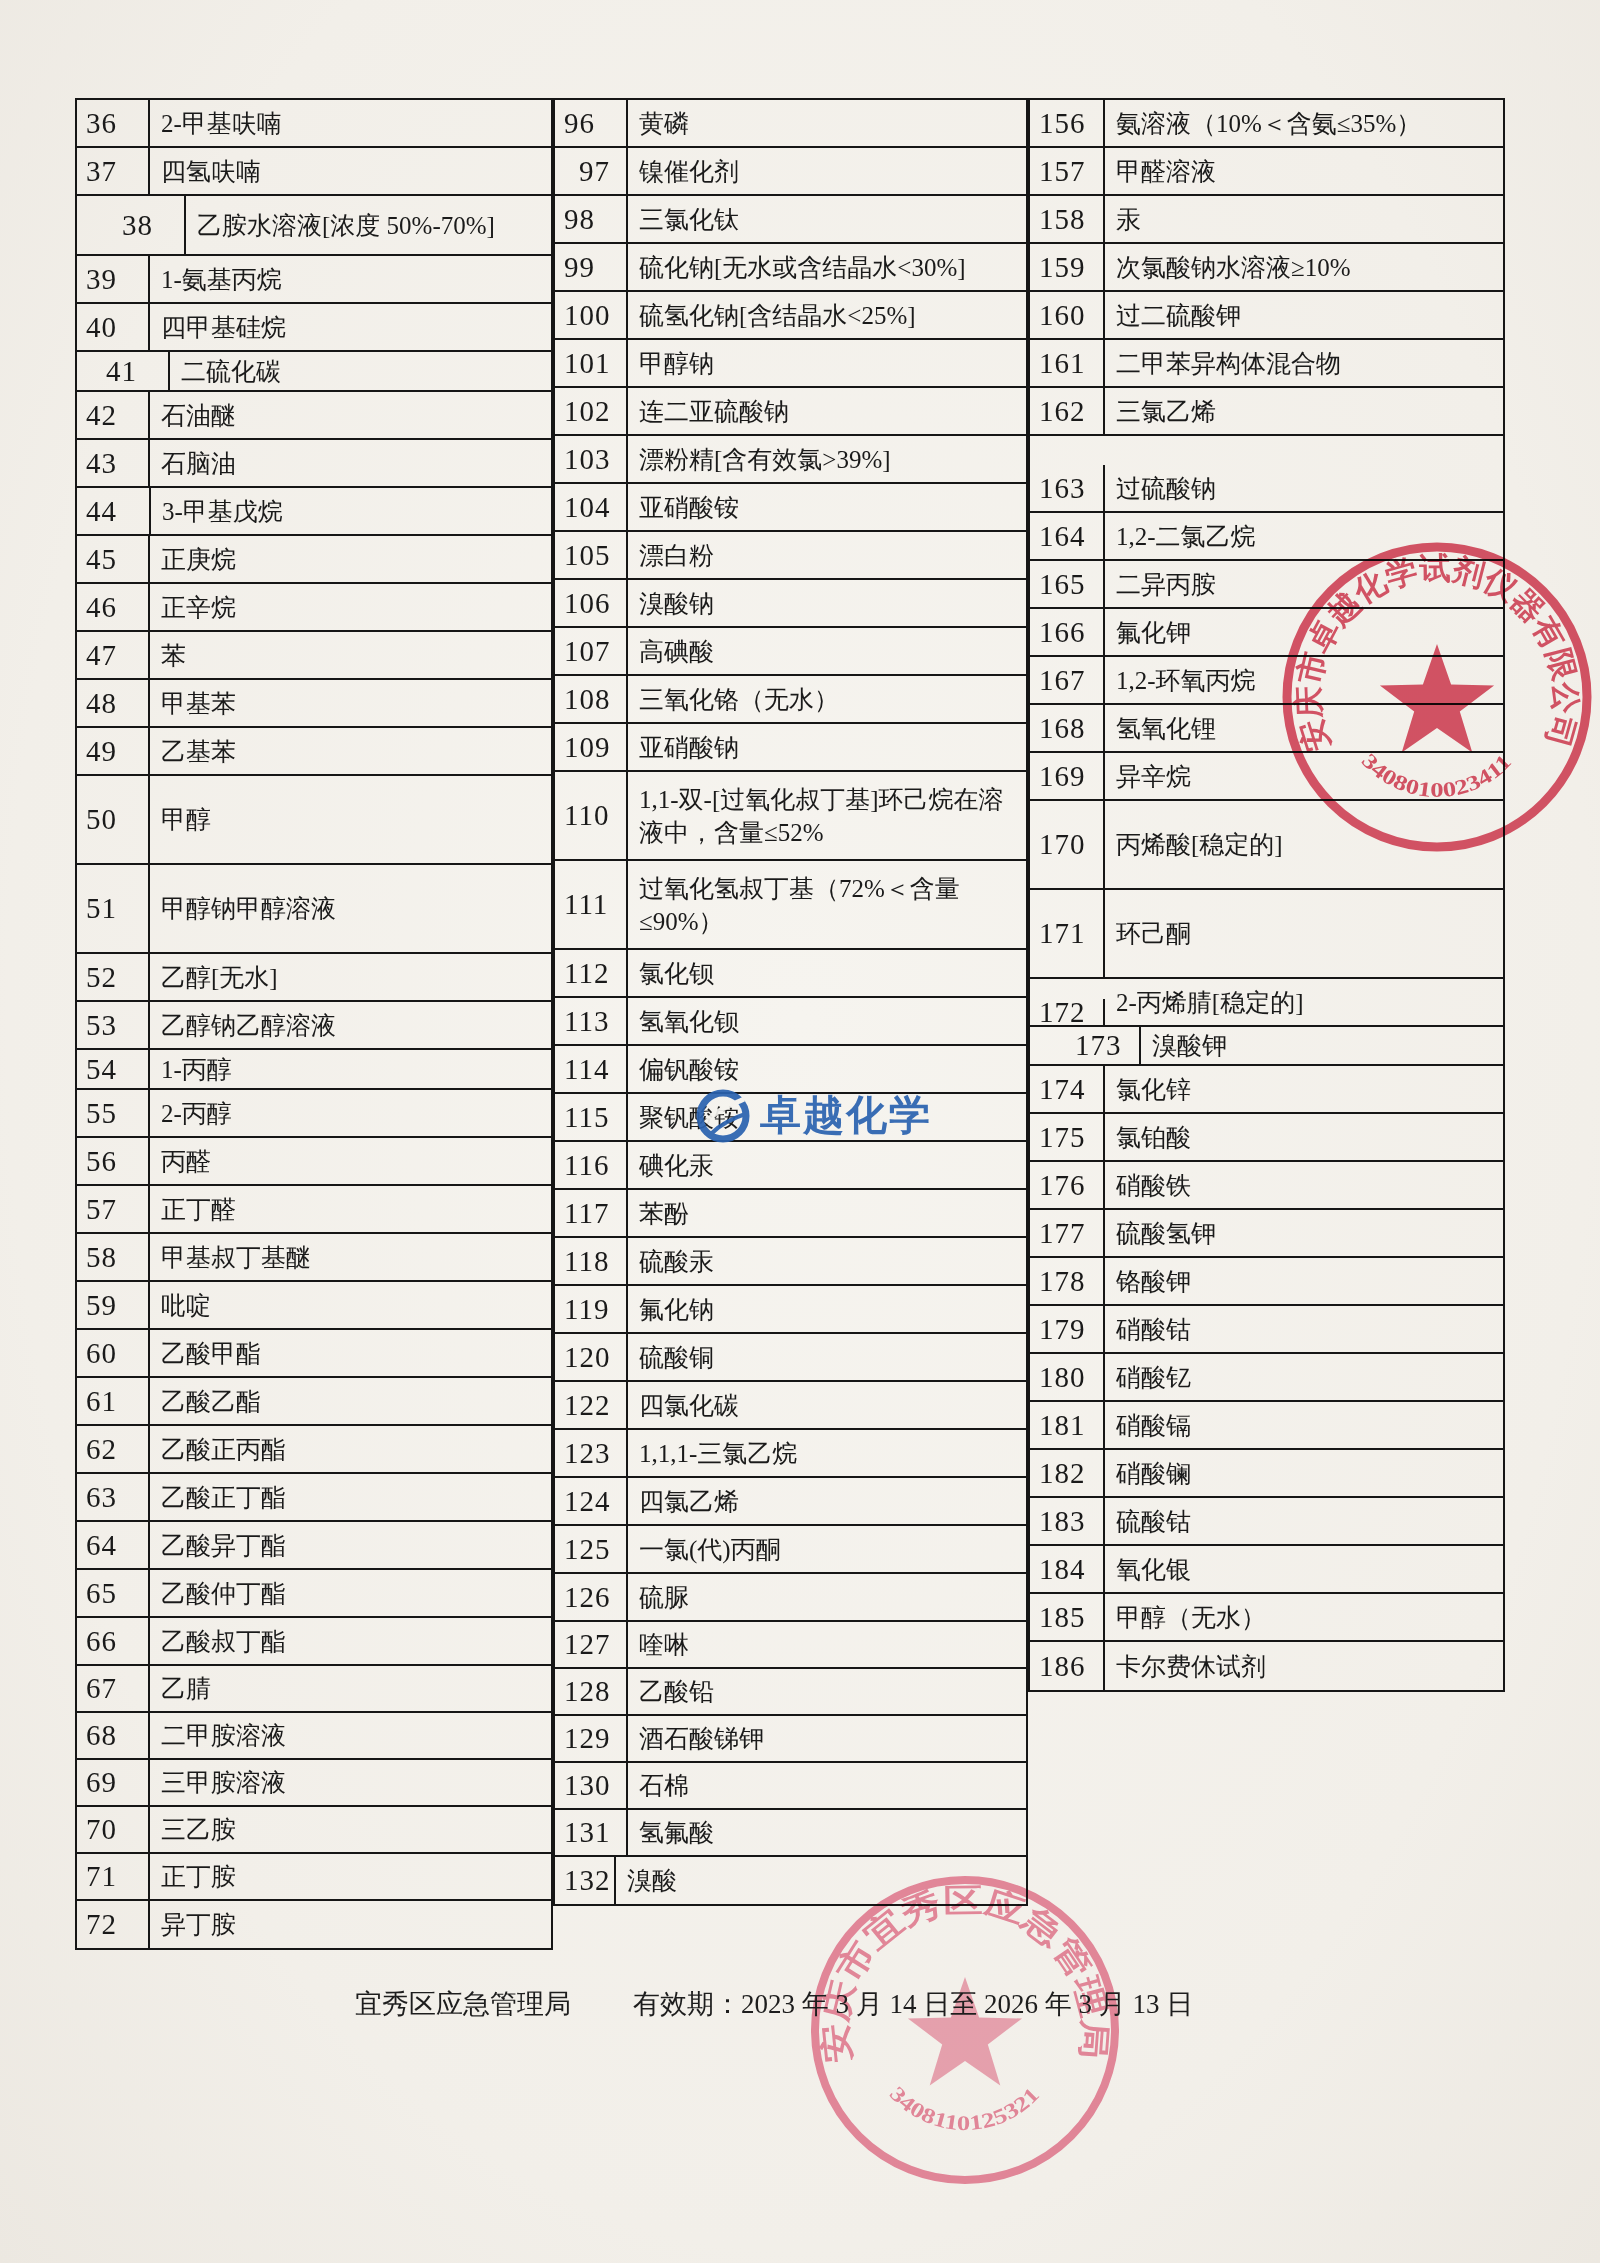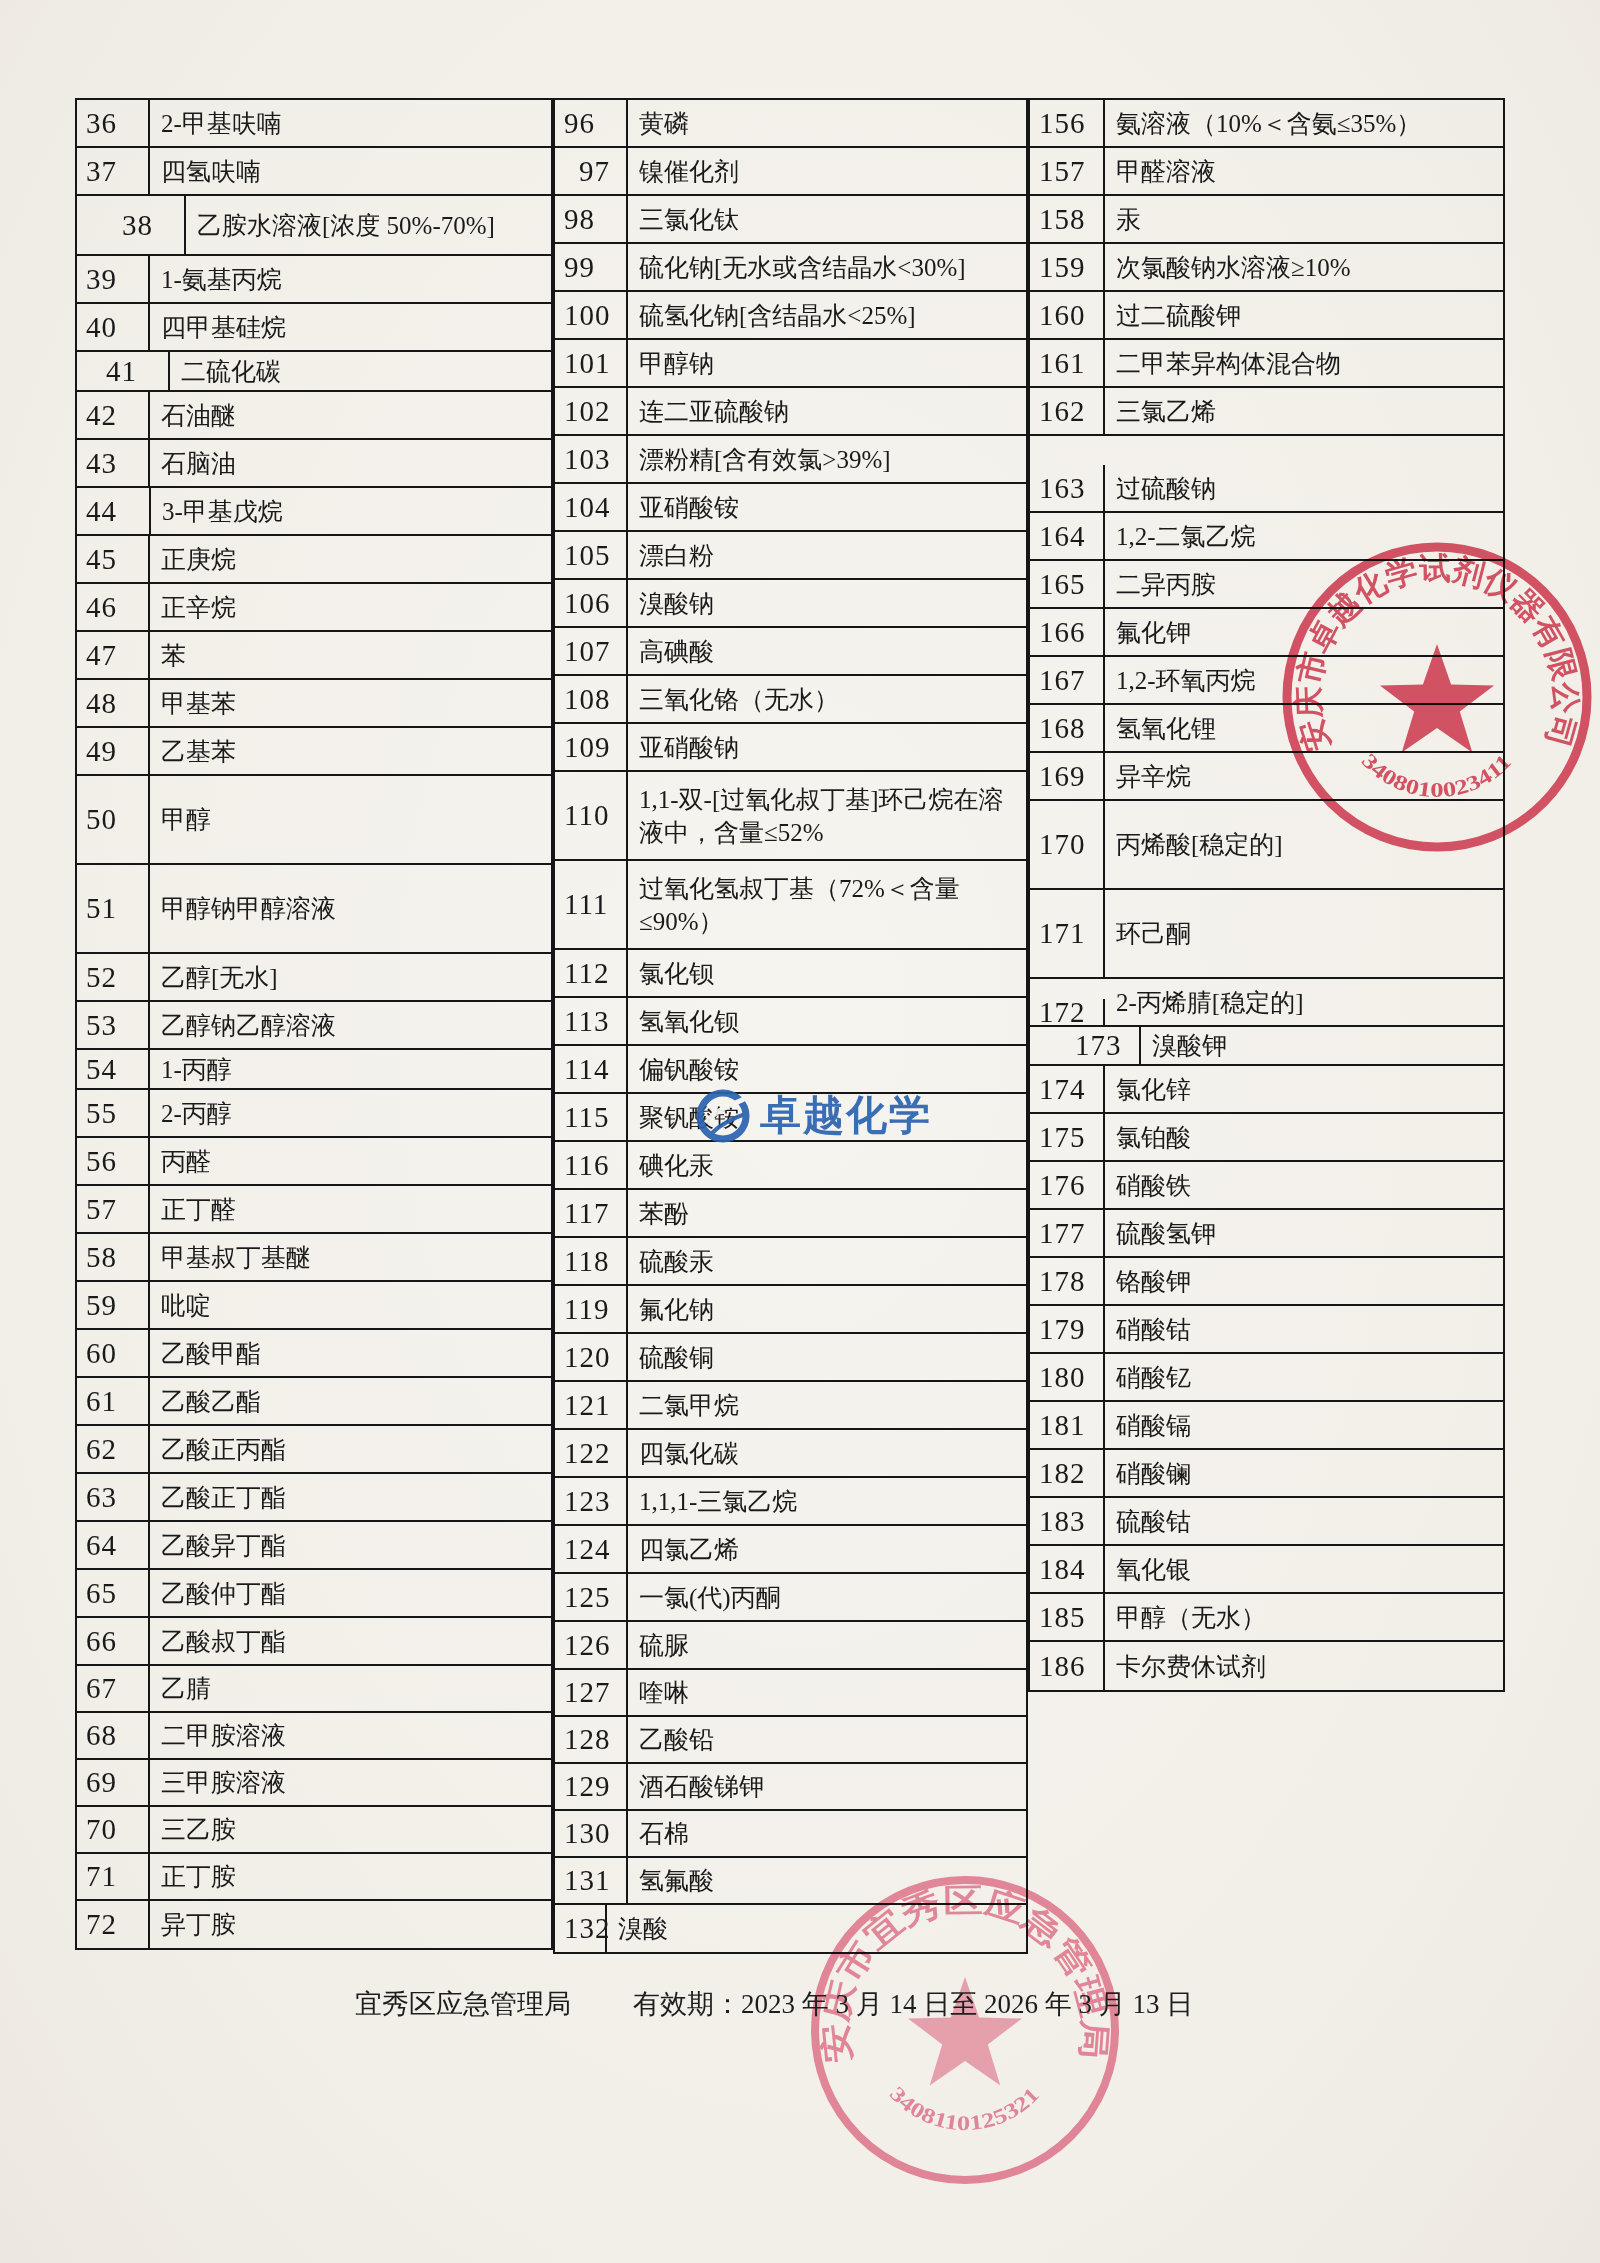--- a/index.html
+++ b/index.html
@@ -297,24 +297,20 @@
     </div>
     <div class="trow" style="height: 48px;">
       <div class="cell-no" style="width: 73px;">119</div>
       <div class="cell-name">氟化钠</div>
     </div>
     <div class="trow" style="height: 48px;">
       <div class="cell-no" style="width: 73px;">120</div>
       <div class="cell-name">硫酸铜</div>
     </div>
     <div class="trow" style="height: 48px;">
-      <div class="cell-no" style="width: 73px;">121</div>
-      <div class="cell-name">二氯甲烷</div>
-    </div>
-    <div class="trow" style="height: 48px;">
       <div class="cell-no" style="width: 73px;">122</div>
       <div class="cell-name">四氯化碳</div>
     </div>
     <div class="trow" style="height: 48px;">
       <div class="cell-no" style="width: 73px;">123</div>
       <div class="cell-name">1,1,1-三氯乙烷</div>
     </div>
     <div class="trow" style="height: 48px;">
       <div class="cell-no" style="width: 73px;">124</div>
       <div class="cell-name">四氯乙烯</div>
@@ -341,21 +337,21 @@
     </div>
     <div class="trow" style="height: 47px;">
       <div class="cell-no" style="width: 73px;">130</div>
       <div class="cell-name">石棉</div>
     </div>
     <div class="trow" style="height: 47px;">
       <div class="cell-no" style="width: 73px;">131</div>
       <div class="cell-name">氢氟酸</div>
     </div>
     <div class="trow" style="height: 47px;">
-      <div class="cell-no" style="width: 52px;">132</div>
+      <div class="cell-no" style="width: 61px;">132</div>
       <div class="cell-name">溴酸</div>
     </div>
   </div>
 <div class="colgroup" id="group3" style="left:1028px;width:477px;">
     <div class="trow" style="height: 48px;">
       <div class="cell-no" style="width: 75px;">156</div>
       <div class="cell-name">氨溶液（10%＜含氨≤35%）</div>
     </div>
     <div class="trow" style="height: 48px;">
       <div class="cell-no" style="width: 75px;">157</div>

